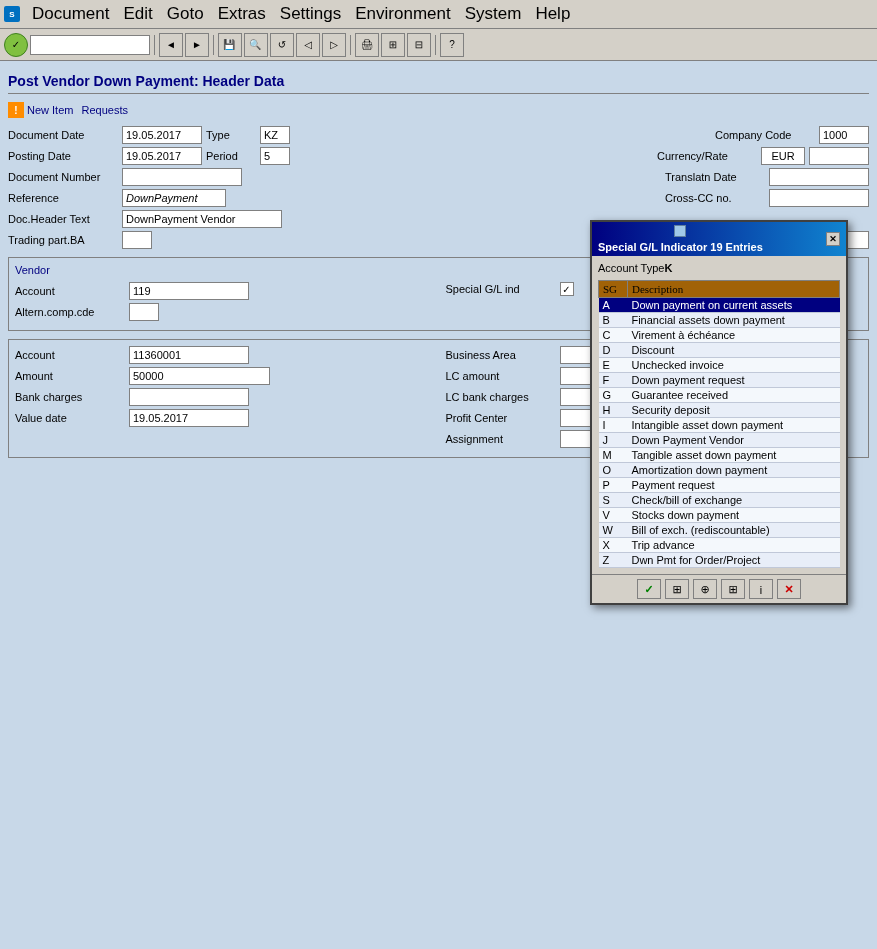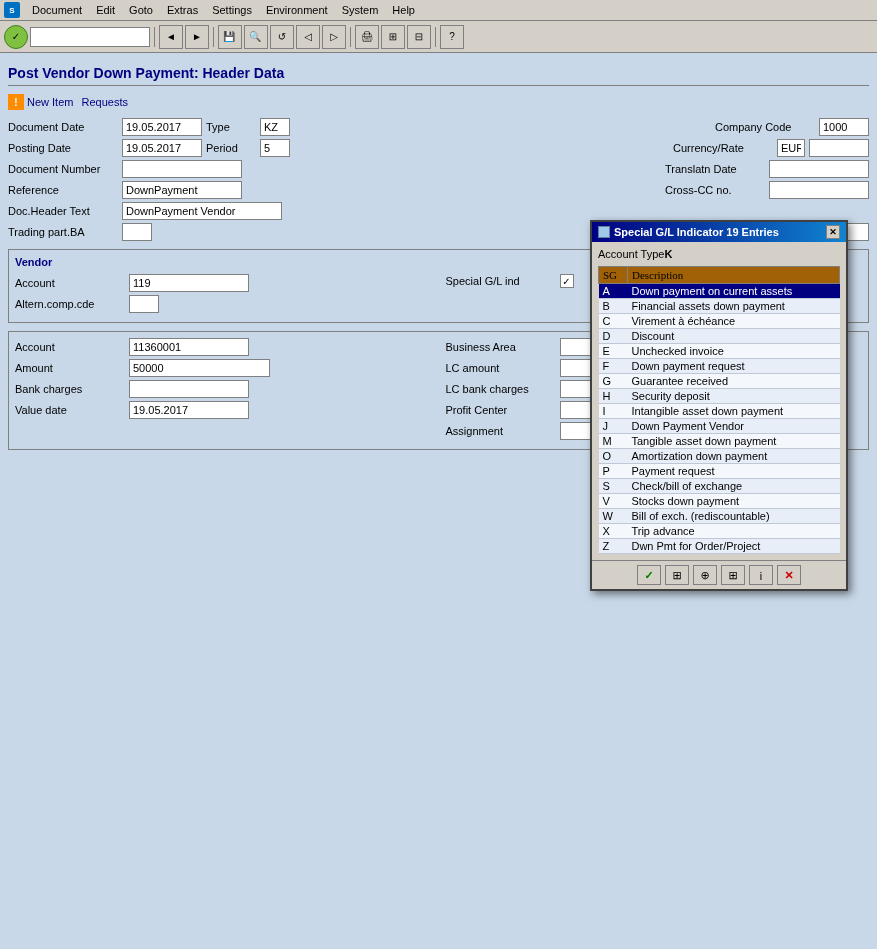--- a/index.html
+++ b/index.html
@@ -16,21 +16,21 @@
     .menu-bar {
       background: #d4d0c8;
       border-bottom: 1px solid #808080;
       display: flex;
       align-items: center;
       padding: 2px 4px;
       gap: 2px;
     }
     .menu-item {
       padding: 2px 6px;
-      font-size: 11px;
+      font-size: 17px;
       cursor: pointer;
       color: #000;
     }
 
     
     .toolbar {
       background: #d4d0c8;
       border-bottom: 1px solid #808080;
       display: flex;
       align-items: center;
@@ -98,21 +98,21 @@
 
     
     .section-box {
       border: 1px solid #808080;
       background: #c8d8e8;
       margin-bottom: 8px;
       padding: 6px;
     }
     .section-title {
       font-size: 11px;
-      font-weight: bold;
+      font-weight: normal;
       color: #000080;
       margin-bottom: 6px;
     }
 
     
     .header-rows {
       margin-bottom: 8px;
     }
     .form-row {
       display: flex;
@@ -317,35 +317,35 @@
       <input class="inp" type="text" style="width: 50px;" value="1000">
     </div>
 
     <div class="form-row">
       <span class="lbl">Posting Date</span>
       <input class="inp" type="text" style="width: 80px;" value="19.05.2017">
       <span class="lbl" style="min-width:50px;">Period</span>
       <input class="inp" type="text" style="width: 30px;" value="5">
       <span style="flex:1;"></span>
       <span class="lbl" style="min-width:100px;">Currency/Rate</span>
-      <input class="inp" type="text" style="width: 28px; text-align: center;" value="EUR">
+      <input class="inp" type="text" style="width: 44px; text-align: center;" value="EUR">
       <input class="inp" type="text" style="width: 60px;" value="">
     </div>
 
     <div class="form-row">
       <span class="lbl">Document Number</span>
       <input class="inp" type="text" style="width: 120px;" value="">
       <span style="flex:1;"></span>
       <span class="lbl" style="min-width:100px;">Translatn Date</span>
       <input class="inp" type="text" style="width: 100px;" value="">
     </div>
 
     <div class="form-row">
       <span class="lbl">Reference</span>
-      <input class="inp" type="text" style="width: 120px;" value="DownPayment">
+      <input class="inp" type="text" style="width: 104px; font-style: italic;" value="DownPayment">
       <span style="flex:1;"></span>
       <span class="lbl" style="min-width:100px;margin-left:44px;">Cross-CC no.</span>
       <input class="inp" type="text" style="width: 100px;" value="">
     </div>
 
     <div class="form-row">
       <span class="lbl">Doc.Header Text</span>
       <input class="inp" type="text" style="width: 160px;" value="DownPayment Vendor">
     </div>
 
@@ -424,21 +424,21 @@
       </div>
     </div>
   </div>
 
 </div>
 
 <div class="modal-overlay">
   <div class="modal-dialog">
 
     <div class="modal-titlebar">
-      <div style="display:flex;align-items:center;gap:4px;">
+      <div style="display:flex;align-items:center;gap:4px;flex-direction:column;">
         <div style="width:12px;height:12px;background:#a0c8e8;border:1px solid #6080a0;"></div>
         <span>Special G/L Indicator 19 Entries</span>
       </div>
       <div class="modal-close-btn">✕</div>
     </div>
 
     <div class="modal-body">
 
       <div class="modal-account-type-row">
         <span>Account Type</span>

